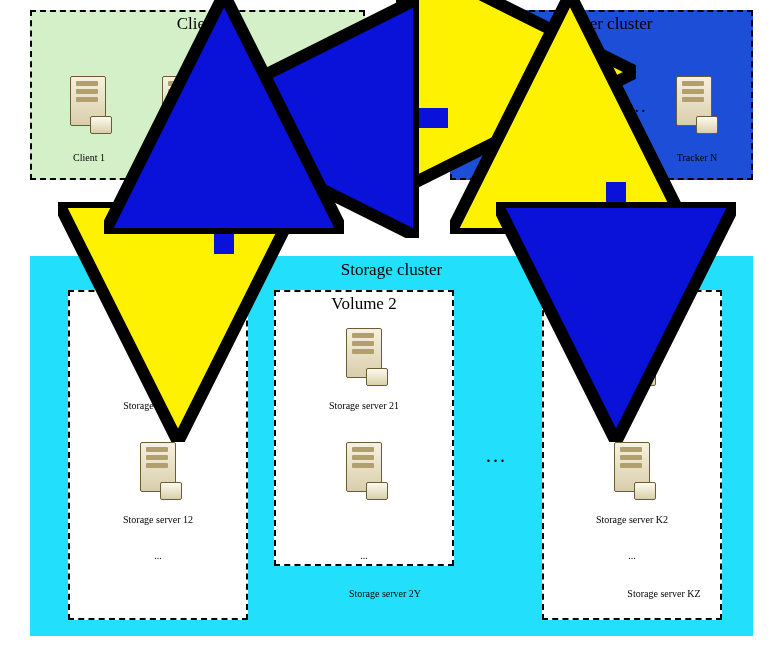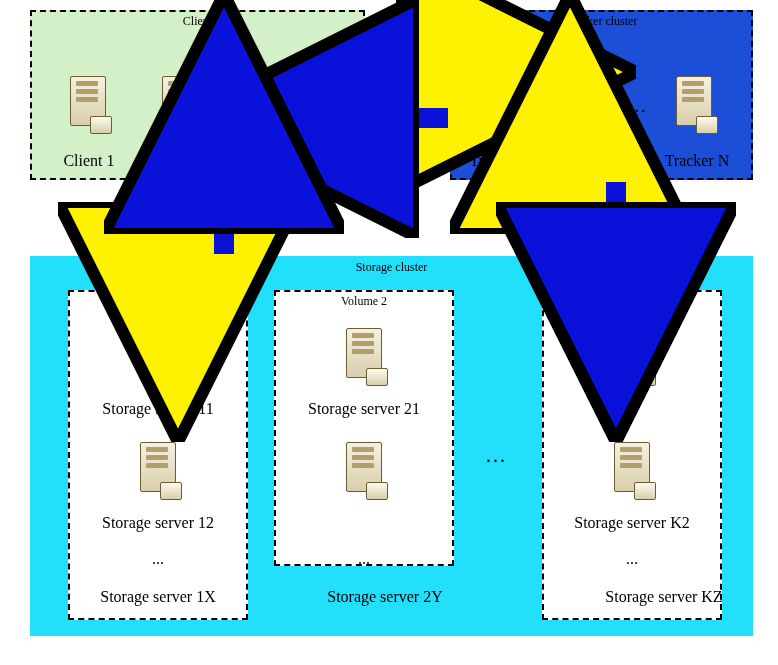--- a/index.html
+++ b/index.html
@@ -13,25 +13,25 @@
   }
   .box {
     position: absolute;
     box-sizing: border-box;
   }
   .dashed {
     border: 2px dashed #000;
   }
   .title {
     text-align: center;
-    font-size: 12px;
+    font-size: 17px;
     padding-top: 2px;
   }
   .node-label {
-    font-size: 16px;
+    font-size: 10px;
     text-align: center;
     position: absolute;
     width: 100%;
     left: 0;
   }
   .ellipsis {
     position: absolute;
     font-size: 18px;
     letter-spacing: 2px;
   }
@@ -135,21 +135,20 @@
         <div class="tower"></div>
         <div class="foot"></div>
       </div>
     <div class="node-label" style="top:108px;">Storage server 11</div>
     <div class="server" style="left:66px; top:148px;">
         <div class="tower"></div>
         <div class="foot"></div>
       </div>
     <div class="node-label" style="top:222px;">Storage server 12</div>
     <div class="node-label" style="top:258px;">...</div>
-    <div class="node-label" style="top:296px;">Storage server 1X</div>
   </div>
 
   <div class="box dashed" style="left:242px; top:32px; width:180px; height:276px; background:#fff;">
     <div class="title">Volume 2</div>
     <div class="server" style="left:66px; top:34px;">
         <div class="tower"></div>
         <div class="foot"></div>
       </div>
     <div class="node-label" style="top:108px;">Storage server 21</div>
     <div class="server" style="left:66px; top:148px;">

